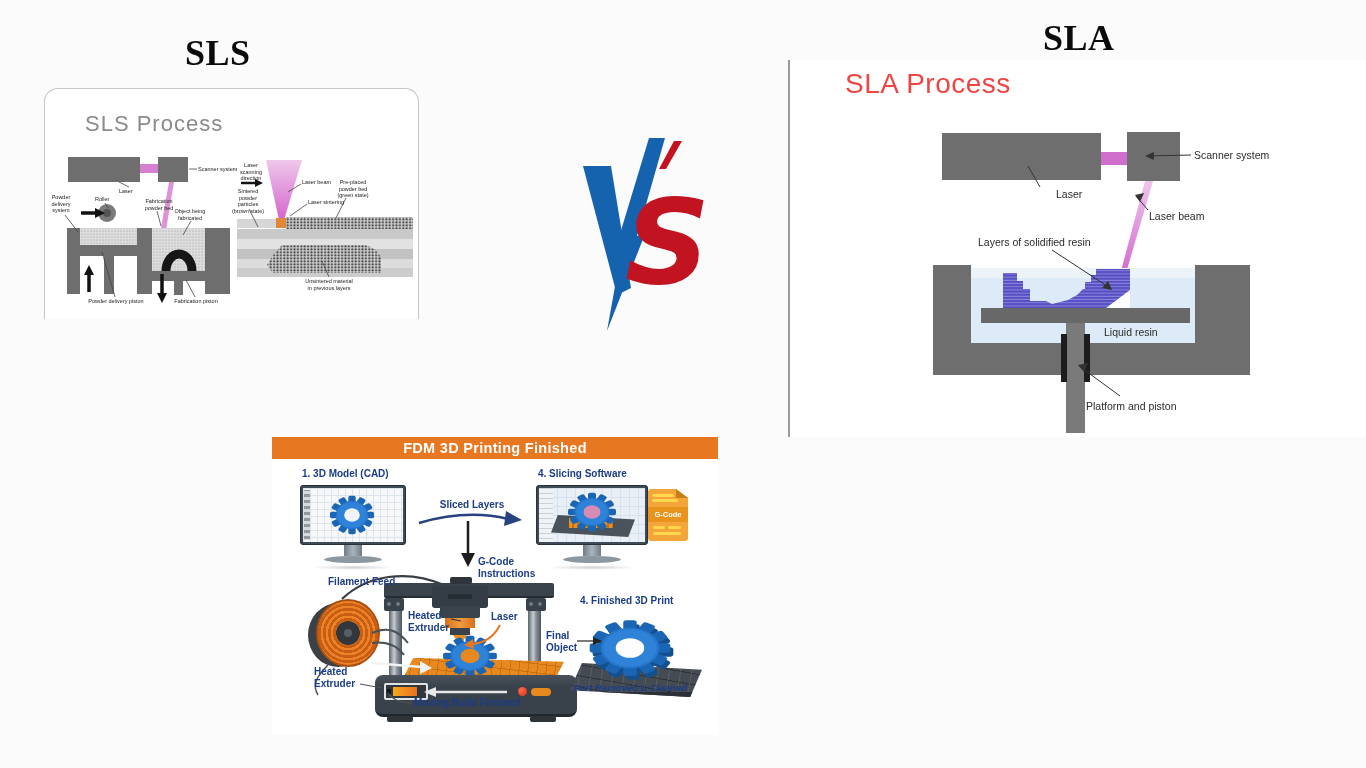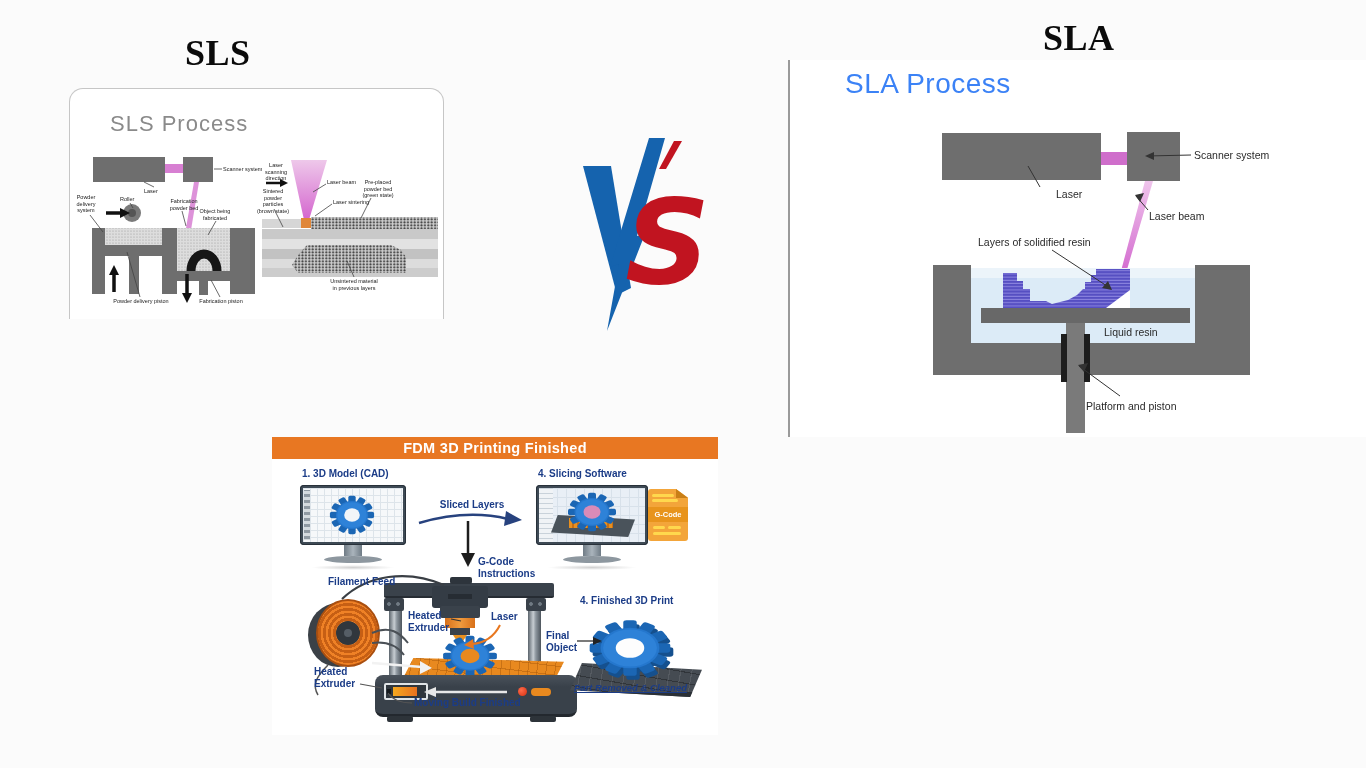--- a/index.html
+++ b/index.html
@@ -11,37 +11,37 @@
     font-family:"Liberation Sans","DejaVu Sans",sans-serif;
     color:#1a1a1a;
   }
   .abs { position:absolute; }
 
   
   .big-heading { position:absolute; font-size:36px; font-weight:bold; color:#0b0b0b; letter-spacing:.5px;font-family:Liberation Serif, serif; }
 
   
   .sls-card {
-    position:absolute; left:69px; top:88px; width:375px; height:231px;
+    position:absolute; left:44px; top:88px; width:375px; height:231px;
     background:#fff; border:1px solid #c6c6c6; border-bottom:none;
     border-radius:14px 14px 0 0;
   }
   .sls-title { position:absolute; left:40px; top:22px; font-size:22px; color:#8a8a8a; letter-spacing:1px; }
   .sls-lbl { position:absolute; font-size:5.5px; line-height:1.2; color:#222; text-align:center; }
   .nowrap { white-space:nowrap; }
 
   
   .vs-box { position:absolute; left:575px; top:138px; width:130px; height:195px; }
 
   
   .sla-panel {
     position:absolute; left:788px; top:60px; width:578px; height:377px;
     background:#fff; border-left:2px solid #9a9a9a;
   }
-  .sla-title { position:absolute; left:55px; top:8px; font-size:28px; color:#3b82f6; letter-spacing:.5px; }
+  .sla-title { position:absolute; left:55px; top:8px; font-size:28px; color:#ef4444; letter-spacing:.5px; }
   .sla-lbl { position:absolute; font-size:10.5px; color:#2a2a2a; white-space:nowrap; }
 
   
   .fdm-panel { position:absolute; left:272px; top:437px; width:446px; height:298px; background:#fff; }
   .fdm-header {
     position:absolute; left:0; top:0; width:446px; height:22px;
     background:#e87722; color:#fff; font-weight:bold; font-size:14.5px;
     text-align:center; line-height:22px; letter-spacing:.3px;
   }
   .fdm-lbl { position:absolute; font-weight:bold; font-size:10px; line-height:1.15; color:#1b3c87; }
@@ -75,21 +75,21 @@
     clip-path:polygon(7% 0,100% 14%,93% 100%,0 86%); box-shadow:inset 0 -4px 0 #b05f12; }
   .fin-platform { background:#454b52;
     background-image:repeating-linear-gradient(100deg, rgba(255,255,255,.09) 0 1px, transparent 1px 11px),
                      repeating-linear-gradient(10deg, rgba(0,0,0,.3) 0 1px, transparent 1px 11px);
     clip-path:polygon(9% 0,100% 20%,91% 100%,0 80%); box-shadow:inset 0 -5px 0 #2b3036; }
   .spool-flange { position:absolute; border-radius:50%; background:#3b4147; }
   .spool-body { position:absolute; border-radius:50%; border:2px solid #a94f10;
     background:repeating-radial-gradient(circle at 50% 50%, #ef8126 0 2.5px, #c65f14 2.5px 5px); }
   .spool-hub { position:absolute; border-radius:50%; background:#31373d; display:flex; align-items:center; justify-content:center; }
   .spool-hub::after { content:""; width:8px; height:8px; border-radius:50%; background:#565e66; }
-  .italic { font-style:italic;text-decoration:underline; }
+  .italic { font-style:italic; }
 </style>
 </head>
 <body>
 
 <svg width="0" height="0" style="position:absolute" aria-hidden="true">
   <defs>
     <g id="gear">
       <g fill="var(--g1,#1b66b4)">
         <rect x="-8" y="-48" width="16" height="20" rx="4"></rect>
         <rect x="-8" y="-48" width="16" height="20" rx="4" transform="rotate(30)"></rect>

